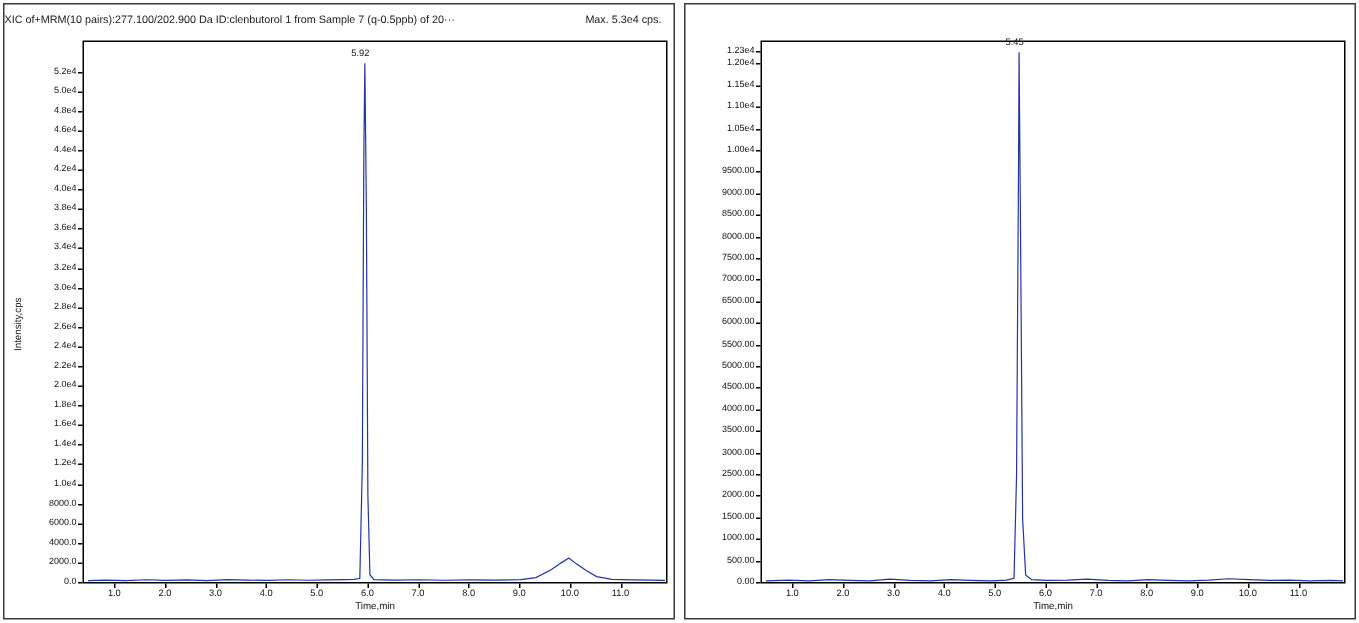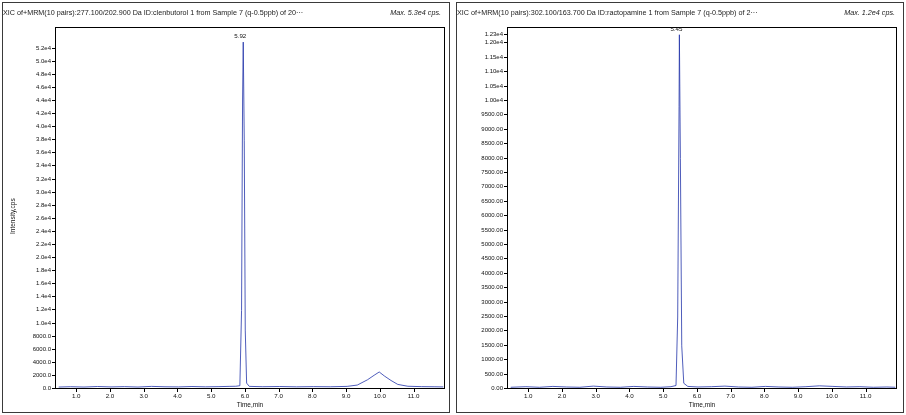--- a/index.html
+++ b/index.html
@@ -46,21 +46,20 @@
     position: absolute;
     left: 0;
     right: 0;
     text-align: left;
     font-size: 7.2px;
   }
   .header-max {
     position: absolute;
     right: 8px;
     font-size: 7.2px;
-    font-style: italic;
   }
   .plot-area {
     position: absolute;
     background: #ffffff;
     border: 1px solid #000000;
     box-sizing: border-box;
   }
   .ylabel {
     position: absolute;
     transform: rotate(-90deg);
@@ -211,24 +210,20 @@
         <div class="xtick" style="left: 398.635px; top: 389px; width: 24px;">11.0</div>
         <div class="xtick-mark" style="left: 410.635px; top: 386px; height: 3px;"></div>
       </div>
     <div id="annots-left">
         <div class="peak-label" style="left: 231.24px; top: 29.0909px;">5.92</div>
       </div>
     <div class="xlabel" id="xlabel-left" style="left: 52px; width: 390px; top: 398px;">Time,min</div>
   </div>
 
   <div class="panel">
-    <div class="panel-header">
-      <span class="header-title">XIC of+MRM(10 pairs):302.100/163.700 Da ID:ractopamine 1 from Sample 7 (q-0.5ppb) of 2···</span>
-      <span class="header-max">Max. 1.2e4 cps.</span>
-    </div>
     <div class="plot-area" id="plot-right" style="left: 50px; top: 24px; width: 390px; height: 362px;">
       <svg class="trace" id="svg-right" width="390" height="362">
           <path d="M2.69 359.27 L17.87 358.70 L31.37 359.27 L44.86 358.41 L58.36 358.98 L71.85 359.27 L85.35 358.12 L98.84 358.98 L112.34 359.27 L125.83 358.41 L139.33 358.98 L152.83 359.27 L162.95 358.70 L168.01 357.54 L169.70 289.00 L171.05 78.76 L171.38 6.76 L172.39 130.60 L173.74 317.80 L175.77 355.24 L179.82 358.41 L189.94 358.98 L203.43 358.70 L216.93 358.12 L230.43 358.98 L243.92 359.27 L257.42 358.41 L270.91 358.98 L284.41 359.27 L297.90 358.70 L311.40 357.83 L324.90 358.41 L338.39 358.98 L351.89 358.70 L365.38 359.27 L378.88 358.98 L387.31 359.27" fill="none" stroke="#2233aa" stroke-width="0.8"></path>
         </svg>
     </div>
     <div id="yticks-right">
         <div class="ytick" style="left: 14px; top: 27.76px; width: 32px;">1.23e4</div>
         <div class="ytick-mark" style="left: 47px; top: 30.76px; width: 3px;"></div>
         <div class="ytick" style="left: 14px; top: 36.4px; width: 32px;">1.20e4</div>
         <div class="ytick-mark" style="left: 47px; top: 39.4px; width: 3px;"></div>

